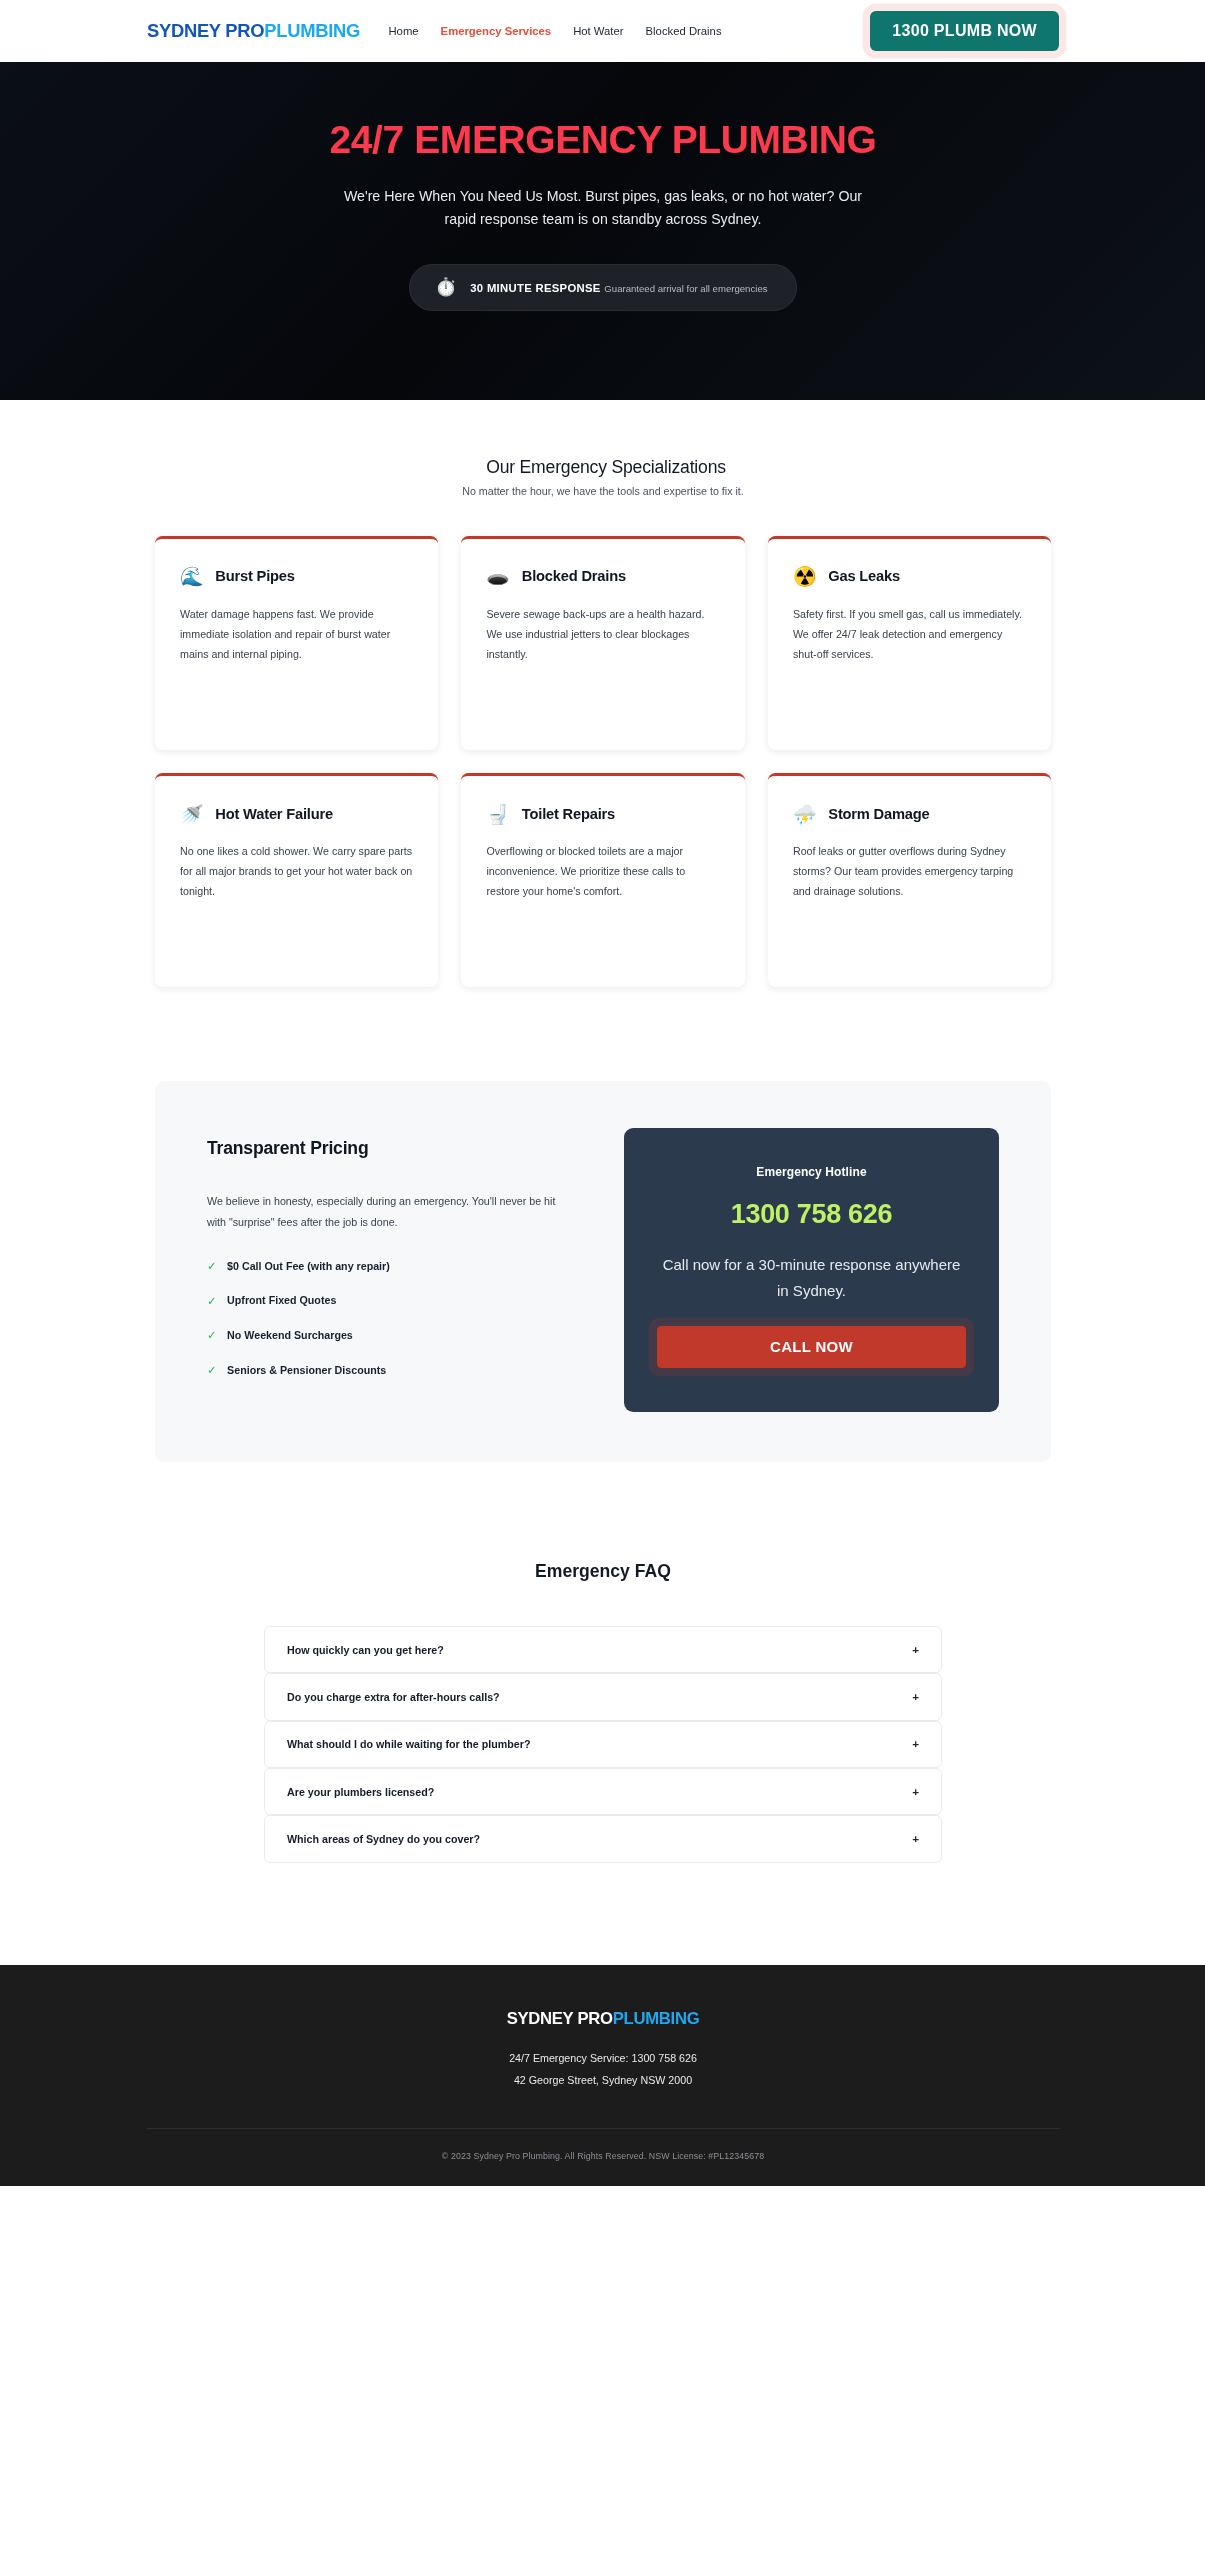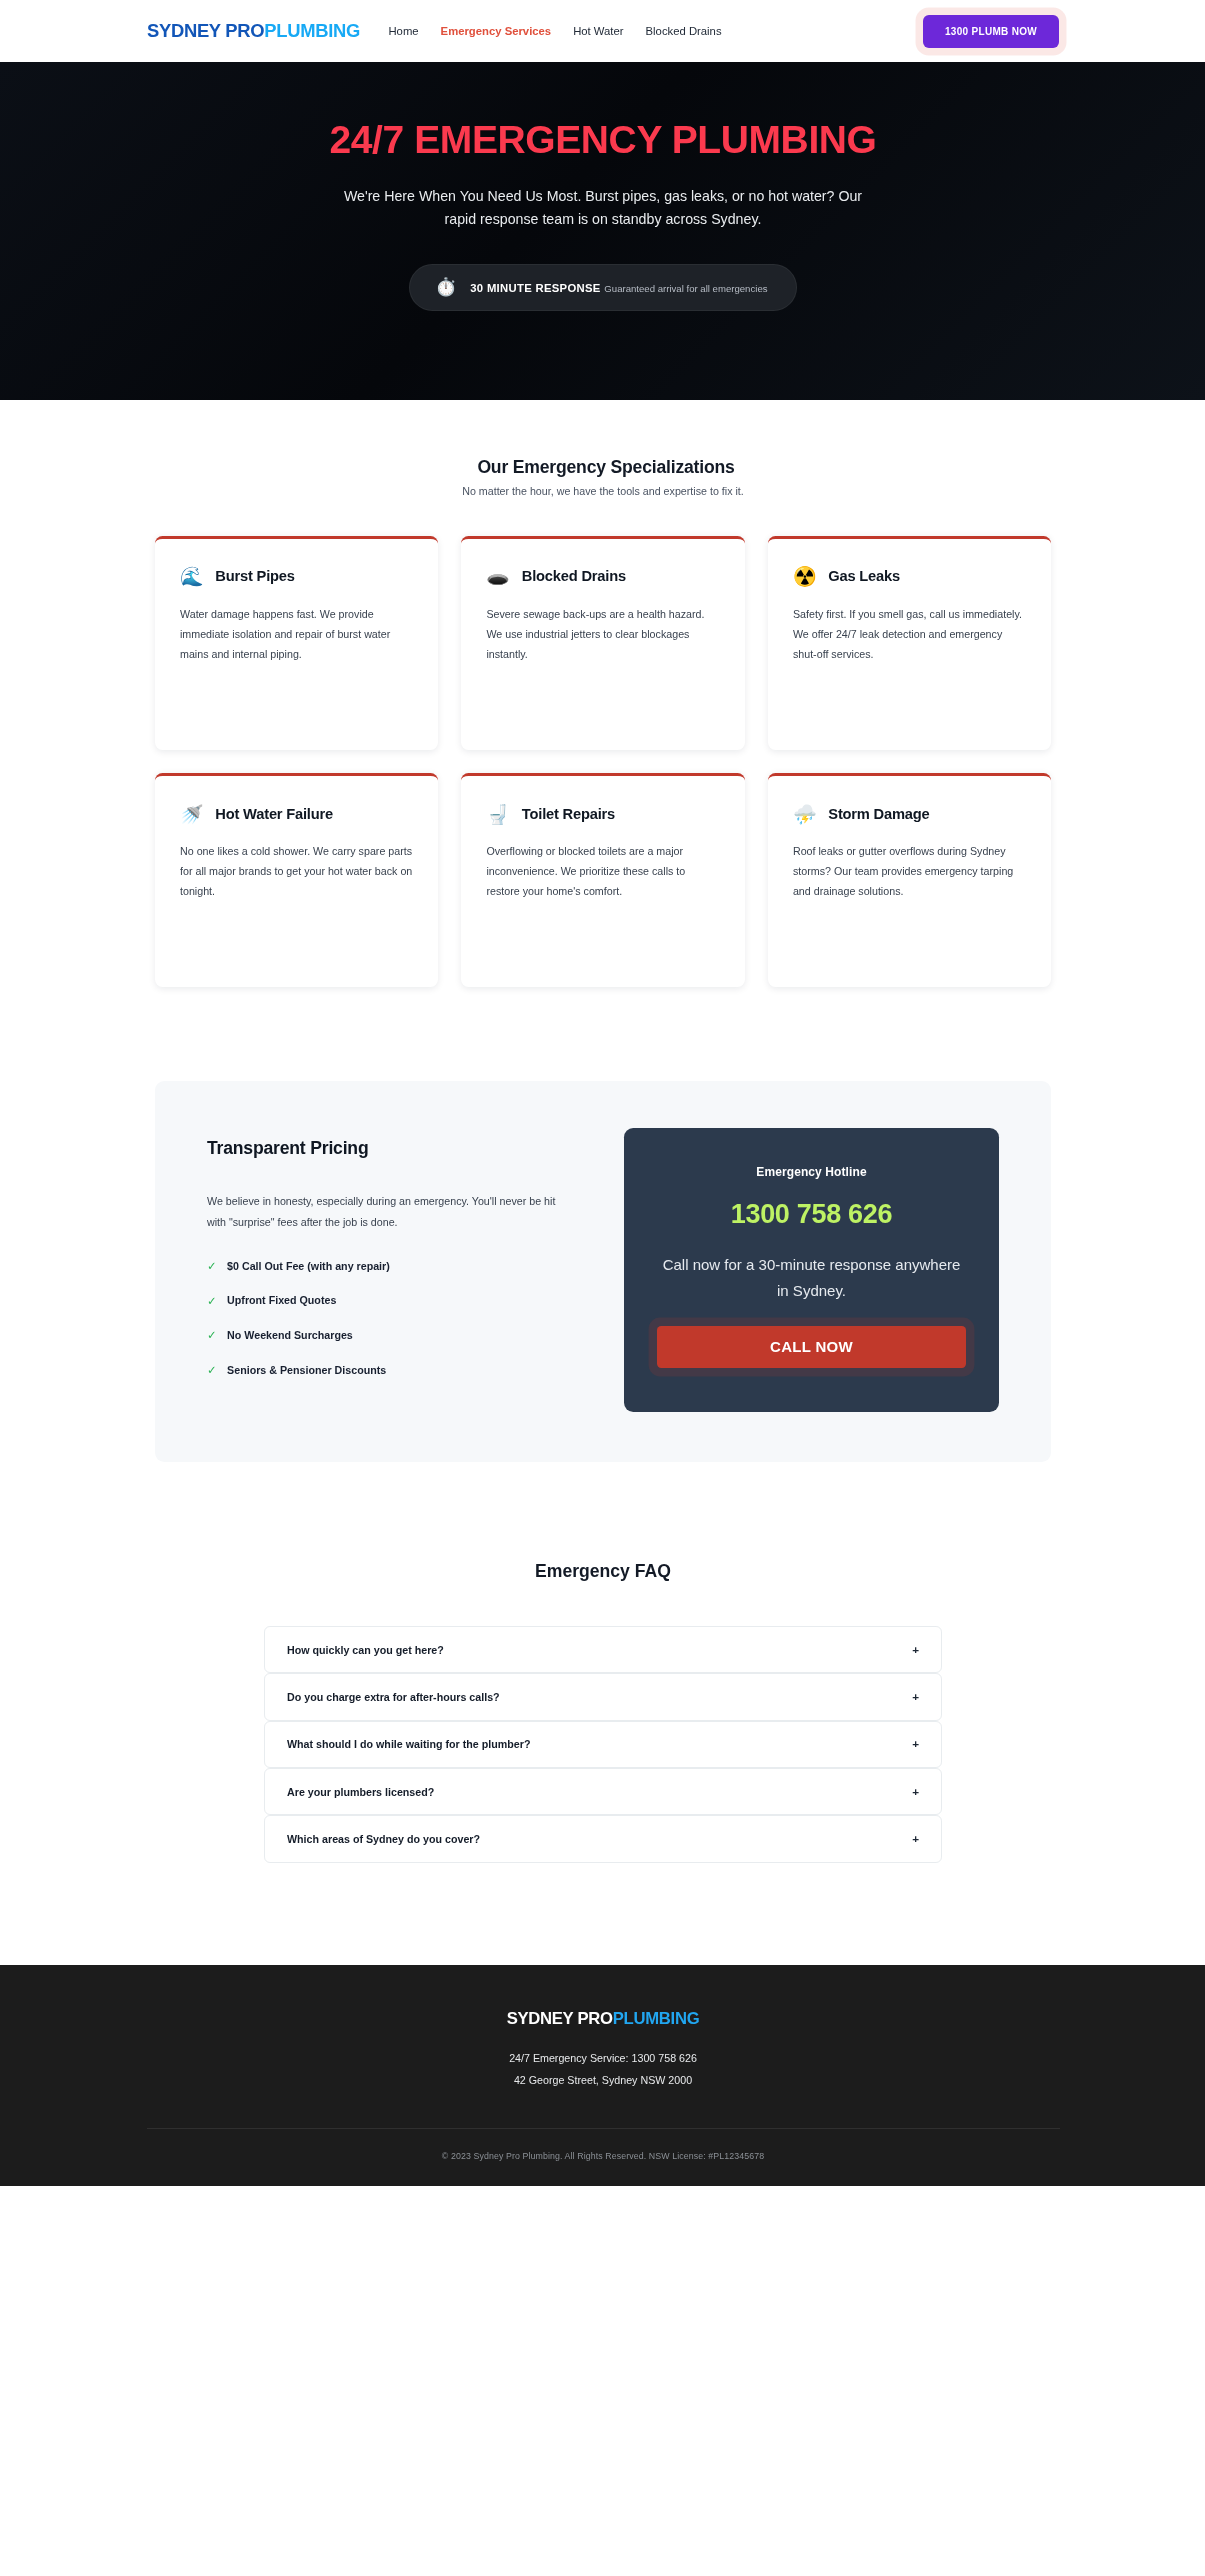--- a/index.html
+++ b/index.html
@@ -23,22 +23,22 @@
   .logo{font-size:18.4px;font-weight:800;letter-spacing:-0.3px;white-space:nowrap;}
   .logo .dark{color:#1256b8;}
   .logo .light{color:#17a9f5;}
   .nav{display:flex;align-items:center;gap:22px;margin-left:28.5px;}
   .nav a{
     font-size:11.3px;color:#222b38;text-decoration:none;font-weight:500;white-space:nowrap;
   }
   .nav a.active{color:#e0503c;font-weight:600;}
   .cta-wrap{margin-left:auto;}
   .cta-phone{
-    display:inline-block;background:#6d28d9;color:#fff;border:none;
-    font-size:10px;font-weight:700;letter-spacing:0.3px;
+    display:inline-block;background:#0f766e;color:#fff;border:none;
+    font-size:16px;font-weight:700;letter-spacing:0.3px;
     padding:11px 22px;border-radius:5.9px;cursor:pointer;white-space:nowrap;
     box-shadow:0 0 0 7.5px rgba(224,80,60,0.13);
     font-family:inherit;
   }
 
   
   .hero{
     background:linear-gradient(135deg,#0b0f16 0%,#05070b 45%,#0d1219 100%);
     height:338px;display:flex;flex-direction:column;align-items:center;
     justify-content:flex-start;padding-top:57px;text-align:center;
@@ -56,21 +56,21 @@
     border:0.8px solid rgba(255,255,255,0.055);
   }
   .badge .bicon{font-size:17.6px;line-height:1;}
   .badge .btext{text-align:left;}
   .badge .bt1{font-size:11.3px;font-weight:700;color:#ffffff;letter-spacing:0.3px;}
   .badge .bt2{font-size:9.6px;color:#b6bcc5;margin-top:2.5px;}
 
   
   .specs{padding:57px 0 0;background:#fff;}
   .sec-head{text-align:center;}
-  .sec-head h2{font-size:17.6px;font-weight:700;color:#131a26;letter-spacing:-0.2px;margin-left:6px;}
+  .sec-head h2{font-size:17.6px;font-weight:400;color:#131a26;letter-spacing:-0.2px;margin-left:6px;}
   .sec-head .lead{font-size:10.7px;color:#4a5362;margin-top:6.7px;}
 
   .grid{
     width:896px;margin:39px auto 0;display:grid;
     grid-template-columns:repeat(3,1fr);gap:23.4px 23.4px;
   }
   .card{
     background:#fff;border-radius:7.5px;border-top:3.3px solid #c1392b;
     box-shadow:0 1.7px 7.5px rgba(15,25,45,0.085);
     padding:28.5px 25px 30px;position:relative;min-height:214px;

